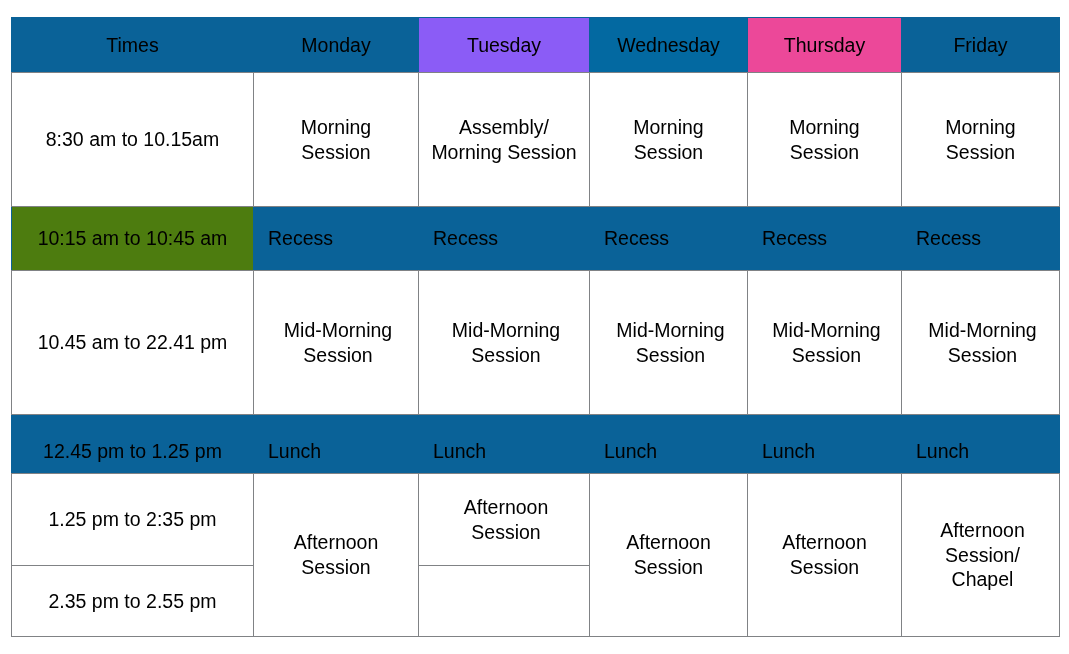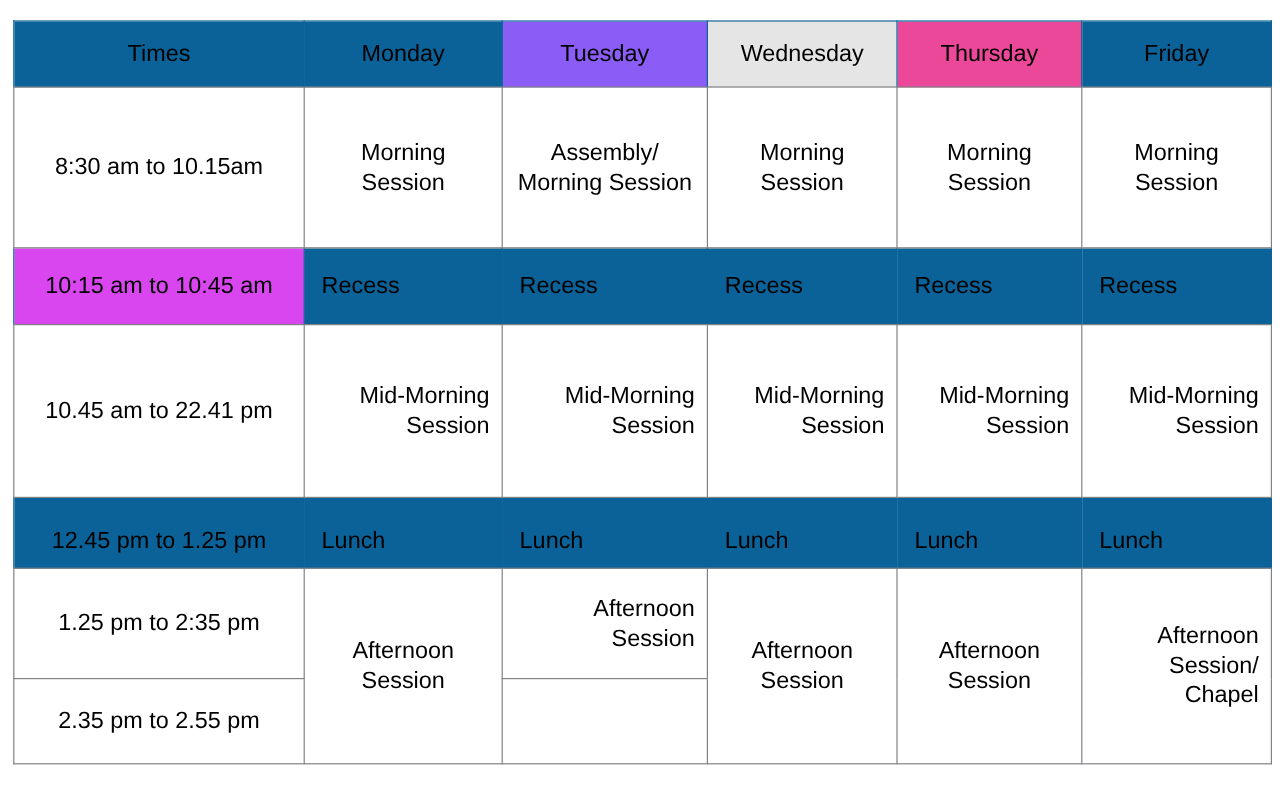--- a/index.html
+++ b/index.html
@@ -58,21 +58,21 @@
 
   
   tr.band td.blue.timecol { text-align: center; }
   tr.band td.blue.daycol  { text-align: left; padding-left: 14px; }
 
   
   td.timecol { text-align: center; }
 
   
   td.daycol { text-align: center; }
-  td.daycol.left { text-align: right; padding-left: 14px; }
+  td.daycol.left { text-align: center; padding-left: 14px; }
 
   
   col.c-times { width: 242px; }
   col.c-mon   { width: 165px; }
   col.c-tue   { width: 171px; }
   col.c-wed   { width: 158px; }
   col.c-thu   { width: 154px; }
   col.c-fri   { width: 158px; }
 
   
@@ -99,36 +99,36 @@
       <col class="c-wed">
       <col class="c-thu">
       <col class="c-fri">
     </colgroup>
     <tbody>
 
       <tr class="head">
         <td class="blue timecol" style="background: rgb(10, 98, 152); border-color: rgb(10, 98, 152) rgb(10, 98, 152) rgb(128, 130, 133);">Times</td>
         <td class="blue daycol" style="background: rgb(10, 98, 152); border-color: rgb(10, 98, 152) rgb(10, 98, 152) rgb(128, 130, 133);">Monday</td>
         <td class="blue daycol" style="background: #8b5cf6; border-color: rgb(10, 98, 152) rgb(10, 98, 152) rgb(128, 130, 133);">Tuesday</td>
-        <td class="blue daycol" style="background: #e5e5e5; border-color: rgb(10, 98, 152) rgb(10, 98, 152) rgb(128, 130, 133);">Wednesday</td>
+        <td class="blue daycol" style="background: #0369a1; border-color: rgb(10, 98, 152) rgb(10, 98, 152) rgb(128, 130, 133);">Wednesday</td>
         <td class="blue daycol" style="background: #ec4899; border-color: rgb(10, 98, 152) rgb(10, 98, 152) rgb(128, 130, 133); text-align: center;">Thursday</td>
         <td class="blue daycol" style="background: rgb(10, 98, 152); border-color: rgb(10, 98, 152) rgb(10, 98, 152) rgb(128, 130, 133);">Friday</td>
       </tr>
 
       <tr class="r-morning">
         <td class="timecol">8:30 am to 10.15am</td>
         <td class="daycol">Morning Session</td>
         <td class="daycol">Assembly/ Morning Session</td>
         <td class="daycol">Morning Session</td>
         <td class="daycol">Morning Session</td>
         <td class="daycol">Morning Session</td>
       </tr>
 
       <tr class="band band-recess">
-        <td class="blue timecol" style="background: #d946ef; border-color: rgb(10, 98, 152) rgb(10, 98, 152) rgb(128, 130, 133);">10:15 am to 10:45 am</td>
+        <td class="blue timecol" style="background: #4d7c0f; border-color: rgb(10, 98, 152) rgb(10, 98, 152) rgb(128, 130, 133);">10:15 am to 10:45 am</td>
         <td class="blue daycol" style="background: rgb(10, 98, 152); border-color: rgb(10, 98, 152) rgb(10, 98, 152) rgb(128, 130, 133);">Recess</td>
         <td class="blue daycol" style="background: rgb(10, 98, 152); border-color: rgb(10, 98, 152) rgb(10, 98, 152) rgb(128, 130, 133);">Recess</td>
         <td class="blue daycol" style="background: rgb(10, 98, 152); border-color: rgb(10, 98, 152) rgb(10, 98, 152) rgb(128, 130, 133);">Recess</td>
         <td class="blue daycol" style="background: rgb(10, 98, 152); border-color: rgb(10, 98, 152) rgb(10, 98, 152) rgb(128, 130, 133);">Recess</td>
         <td class="blue daycol" style="background: rgb(10, 98, 152); border-color: rgb(10, 98, 152) rgb(10, 98, 152) rgb(128, 130, 133);">Recess</td>
       </tr>
 
       <tr class="r-mid">
         <td class="timecol">10.45 am to 22.41 pm</td>
         <td class="daycol left">Mid-Morning Session</td>

